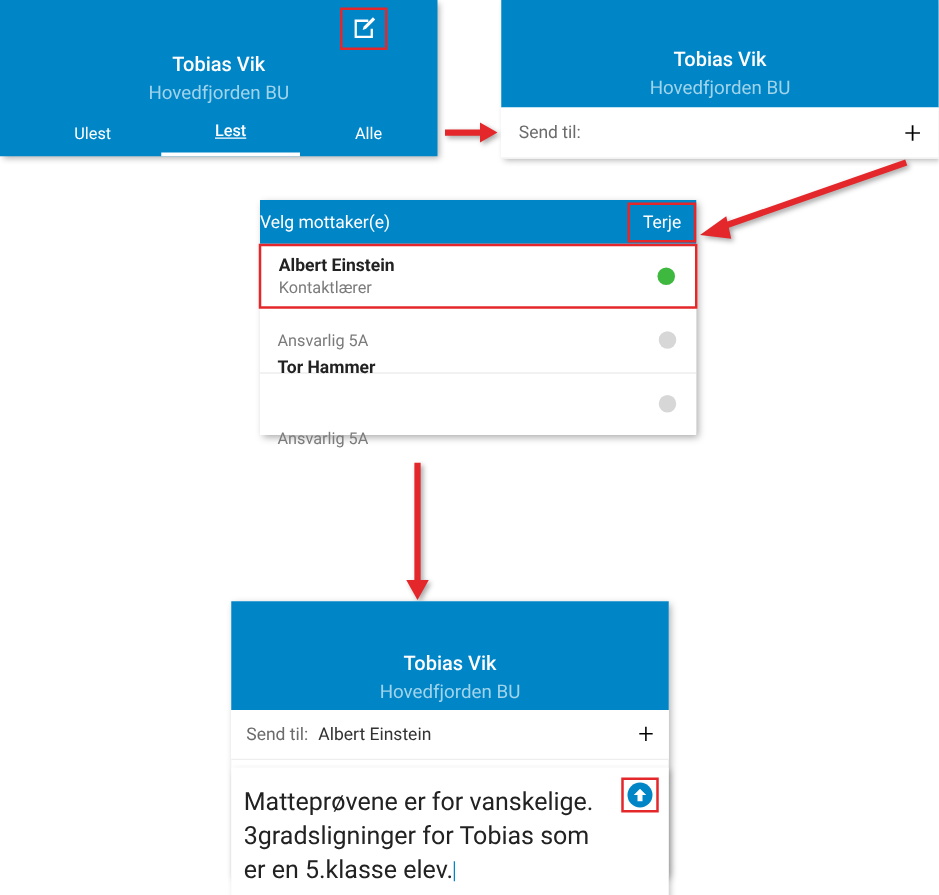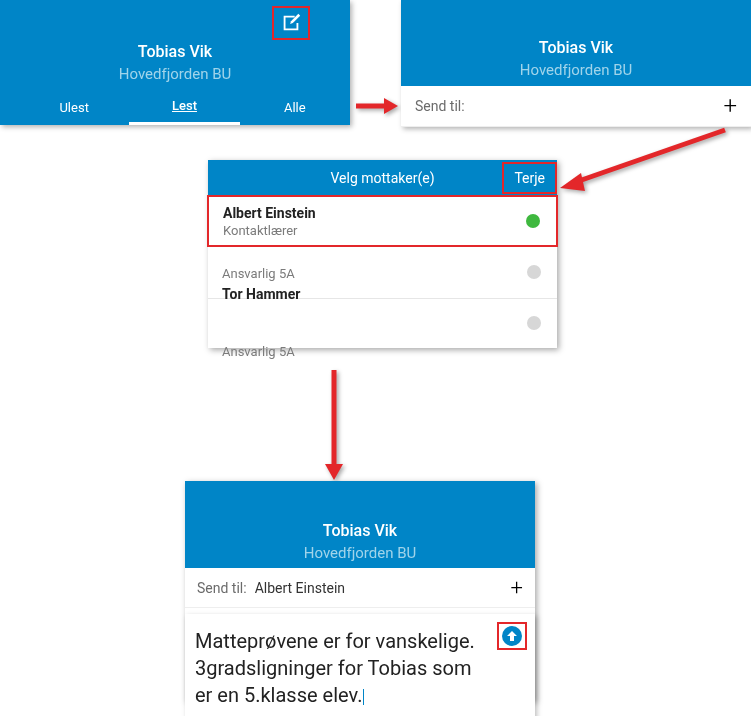--- a/index.html
+++ b/index.html
@@ -73,21 +73,21 @@
       width: 349px; height: 188px;
       box-shadow: 2px 2px 6px rgba(0,0,0,0.35);
       background: #fff;
     }
     .screen3 .sel-hdr {
       background: #0085c7; height: 36px; color: #fff;
       display: flex; align-items: center; font-size: 14px;
       position: relative;
     }
     .screen3 .sel-title {
-      position: absolute; left: 0; right: 0; text-align: center;
+      position: absolute; left: 0; right: 0; 
       font-size: 14px;
     }
     .screen3 .ferdig {
       margin-left: auto; padding: 6px 10px;
       border: 2px solid #e3272a;
       font-size: 14px;
       position: relative; z-index: 2;
     }
     .screen3 .contact {
       height: 53px; border-bottom: 1px solid #e6e6e6;

